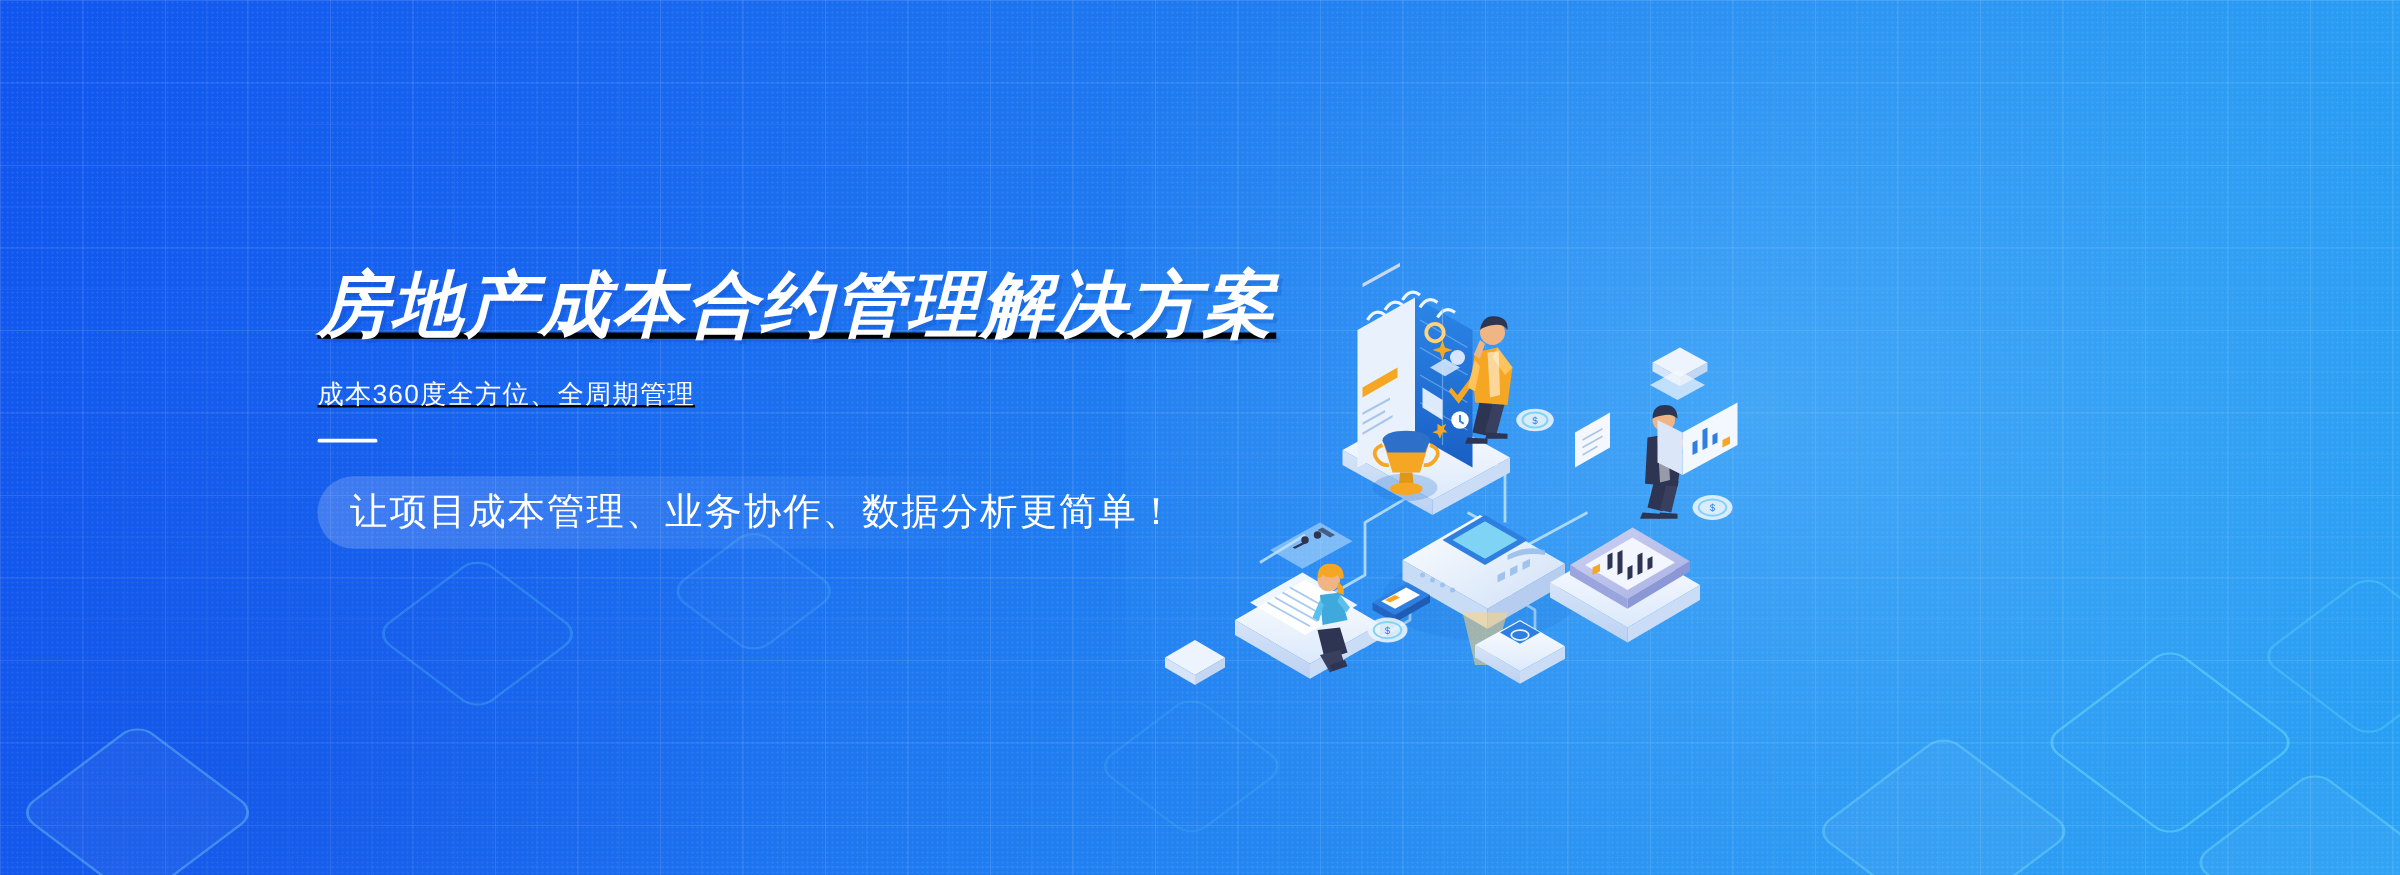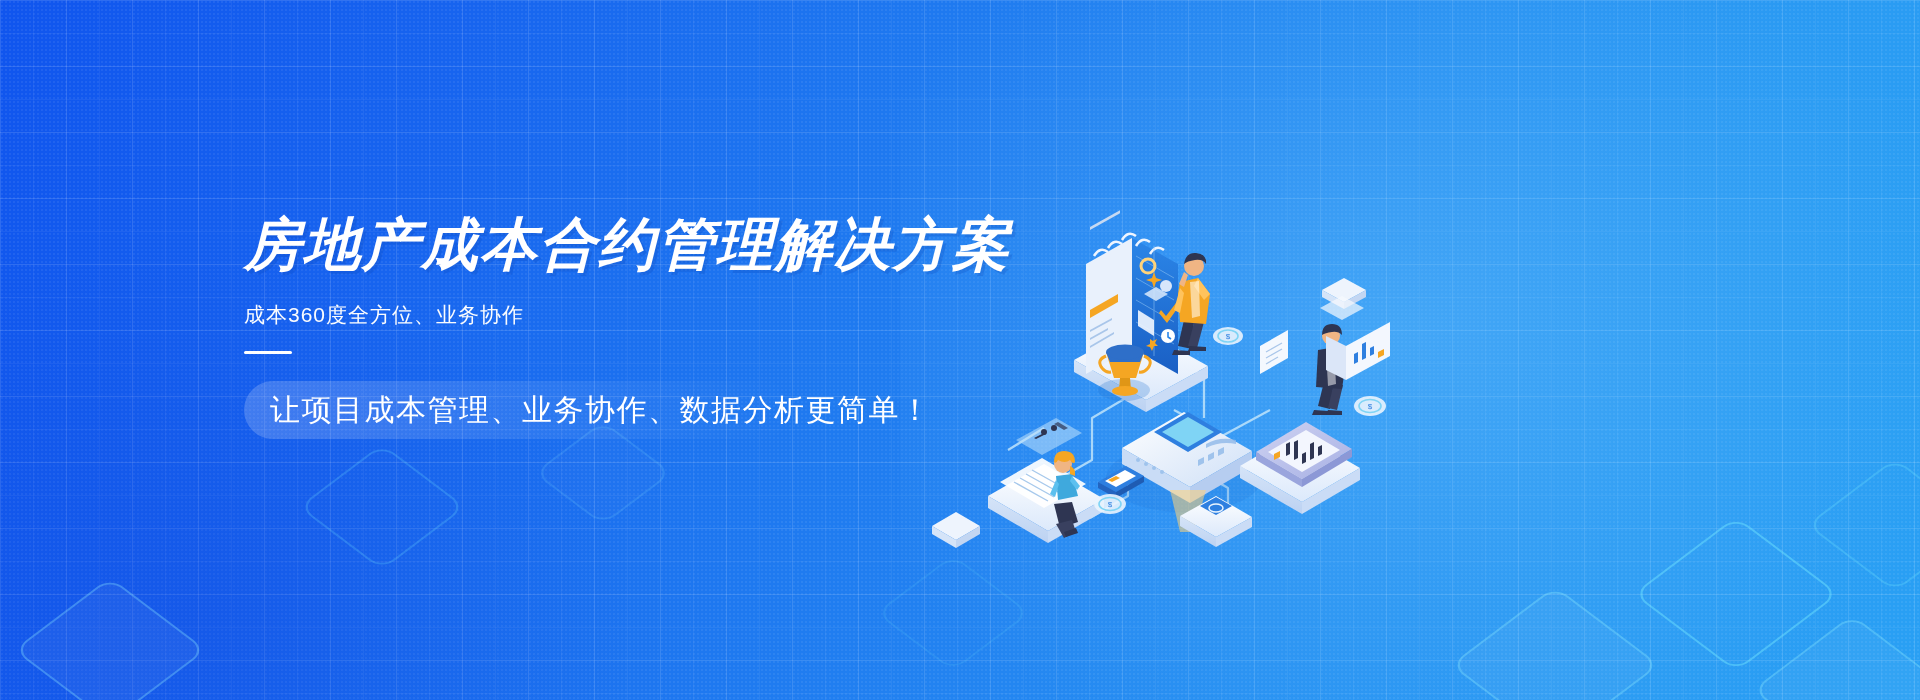--- a/index.html
+++ b/index.html
@@ -68,23 +68,24 @@
     transform: rotate(45deg) skew(-8deg, -8deg);
   }
   .rhomb.filled {
     background: rgba(255,255,255,.045);
     border-color: rgba(140,240,255,.30);
   }
 
   
   .content {
     position:absolute;
-    left:244px; top:214px;
+    left:254px; top:214px;
     width:760px;
     z-index:6;
+    text-decoration:underline;
   }
   .title {
     font-size:57px;
     line-height:1.06;
     font-weight:bold;
     font-style:italic;
     color:#ffffff;
     letter-spacing:2px;
     white-space:nowrap;
     text-shadow: 3px 3px 0 rgba(10,70,180,.22);
@@ -414,21 +415,21 @@
             <path d="M344 198 L360 189"></path>
             <path d="M344 204 L356 197"></path>
         </g>
       </g>
     </svg>
   </div>
 
   <div class="content">
     <div class="title">房地产成本合约管理解决方案</div>
 
-    <div class="subtitle">成本360度全方位、业务协作</div>
+    <div class="subtitle">成本360度全方位、全周期管理</div>
 
     <div class="divider"></div>
 
     <div class="tagline-wrap">
       <div class="tagline-pill"></div>
       <div class="tagline">让项目成本管理、业务协作、数据分析更简单！</div>
     </div>
   </div>
 
 </div>

